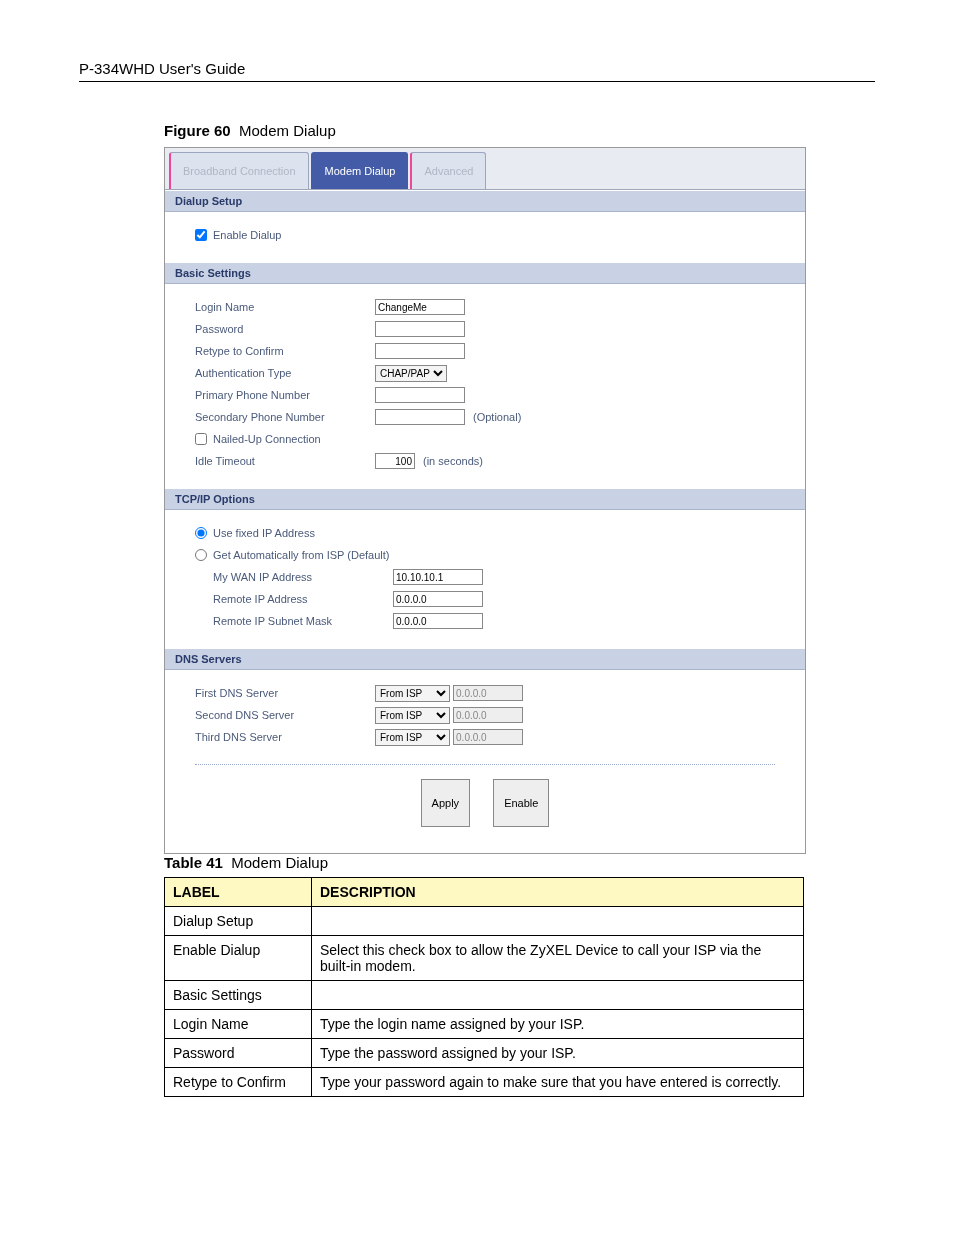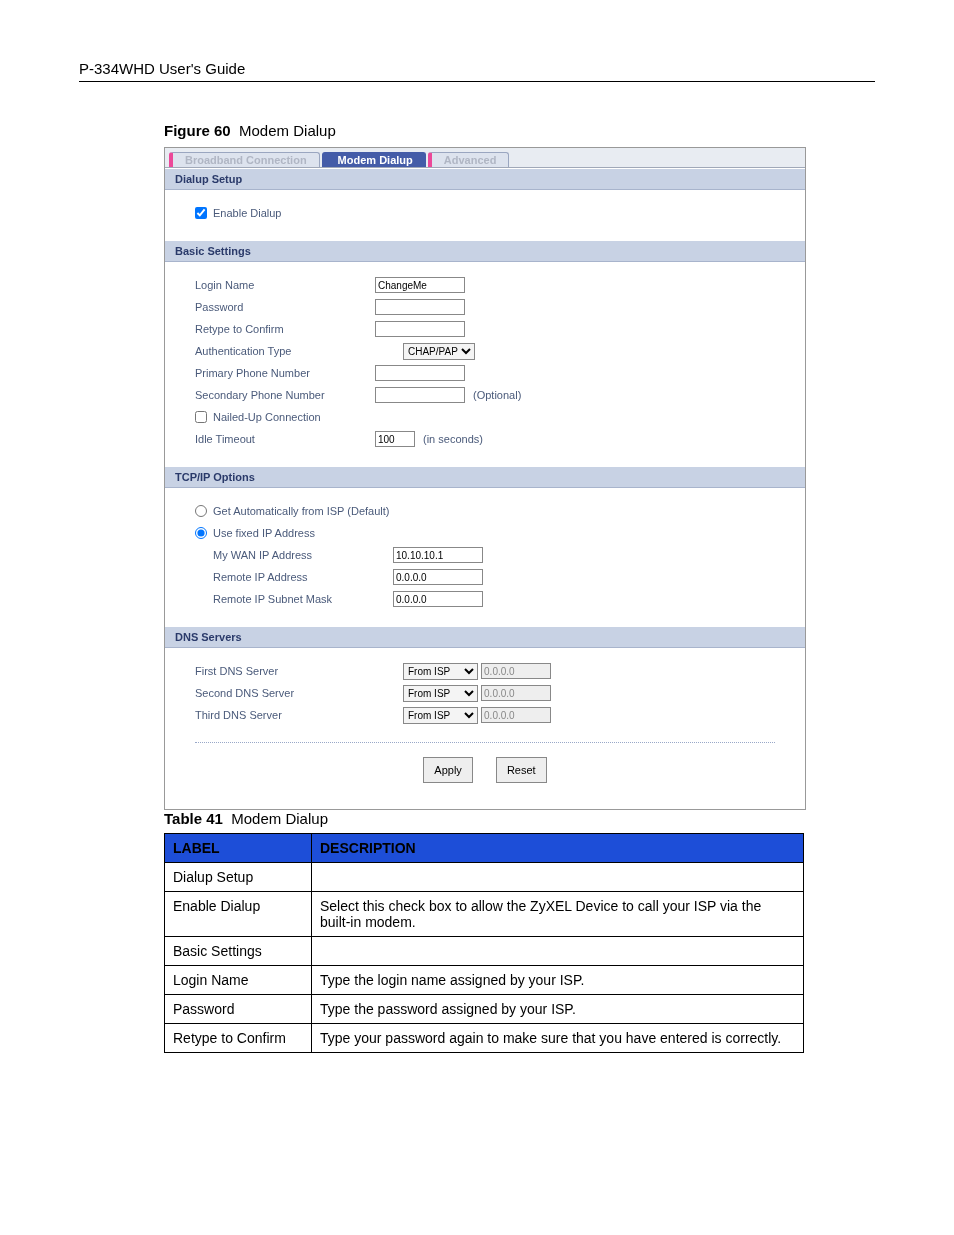--- a/index.html
+++ b/index.html
@@ -36,26 +36,26 @@
     color: #4a5a7a;
   }
   .tabs-row {
     display: flex;
     background: #e8ecf2;
     border-bottom: 1px solid #a0a8b8;
     padding: 4px 4px 0 4px;
     gap: 2px;
   }
   .tab {
-    padding: 1px 12px;
+    padding: 12px 12px;
     border-top: 1px solid #9aa6c0;
-    border-left: 4px solid #ec4899;
+    border-left: 2px solid #ec4899;
     border-right: 1px solid #9aa6c0;
     background: #dde3ee;
-    font-weight: bold;
+    font-weight: normal;
     color: #b0b6c4;
     border-radius: 3px 3px 0 0;
     font-size: 11px;
   }
   .tab.active {
     background: #445ca8;
     color: #fff;
     border-color: #445ca8;
   }
   .section-bar {
@@ -90,42 +90,41 @@
     font-size: 10px;
     padding: 0 2px;
     box-sizing: border-box;
     background: #fff;
   }
   .input-select {
     height: 17px;
     border: 1px solid #888;
     font-size: 10px;
     background: #f4f4f4;
-    margin-left: 28px;
   }
   .checkbox-sm, .radio-sm {
     width: 12px;
     height: 12px;
     margin: 0 6px 0 0;
     vertical-align: middle;
   }
   .hint {
     margin-left: 8px;
     font-size: 11px;
     color: #4a5a7a;
   }
   .btn-row {
     text-align: center;
     padding: 14px 0;
     border-top: 1px dotted #99a8c8;
     margin: 0 30px 12px 30px;
   }
   .btn {
     font-size: 11px;
-    padding: 6px 10px;
+    padding: 17px 10px;
     border: 1px solid #888;
     background: #eee;
     margin: 0 10px;
     cursor: pointer;
   }
   .readonly-gray { background: #eee; color: #888; }
   .body-text {
     margin: 22px 0 28px 85px;
     font-size: 16px;
     font-family: "Times New Roman", Times, serif;
@@ -140,21 +139,21 @@
     width: 640px;
     font-size: 14px;
   }
   .desc-table th, .desc-table td {
     border: 1px solid #000;
     padding: 6px 8px;
     text-align: left;
     vertical-align: top;
   }
   .desc-table th {
-    background: #1d4ed8;
+    background: #fef9c3;
     font-weight: bold;
   }
   .desc-table td.label-cell { width: 130px; }
 </style>
 </head>
 <body>
 
 <div class="page">
   <div class="header-line">P-334WHD User's Guide</div>
 
@@ -203,34 +202,34 @@
           <div class="label-col">Secondary Phone Number</div>
           <input class="input-text" style="">
           <span class="hint">(Optional)</span>
         </div>
       <div class="row">
           <input type="checkbox" class="checkbox-sm" style="">
           <span>Nailed-Up Connection</span>
         </div>
       <div class="row">
           <div class="label-col">Idle Timeout</div>
-          <input class="input-text" style="width: 40px;" value="100">
+          <input class="input-text" style="width: 40px; text-align: right;" value="100">
           <span class="hint">(in seconds)</span>
         </div>
     </div>
 
     <div class="section-bar">TCP/IP Options</div>
     <div class="section-body">
+      <div class="row">
+          <input type="radio" name="ipmode" class="radio-sm" checked="" style="">
+          <span>Use fixed IP Address</span>
+        </div>
       <div class="row">
           <input type="radio" name="ipmode" class="radio-sm" style="">
           <span>Get Automatically from ISP (Default)</span>
-        </div>
-      <div class="row">
-          <input type="radio" name="ipmode" class="radio-sm" checked="" style="">
-          <span>Use fixed IP Address</span>
         </div>
       <div class="row">
           <div class="label-col indent">My WAN IP Address</div>
           <input class="input-text" value="10.10.10.1" style="">
         </div>
       <div class="row">
           <div class="label-col indent">Remote IP Address</div>
           <input class="input-text" value="0.0.0.0" style="">
         </div>
       <div class="row">
@@ -241,21 +240,21 @@
 
     <div class="section-bar">DNS Servers</div>
     <div class="section-body">
       <div class="row"><div class="label-col">First DNS Server</div><select class="input-select" style="width:75px"><option>From ISP</option></select>&nbsp;<input class="input-text readonly-gray" style="width: 70px;" value="0.0.0.0"></div>
       <div class="row"><div class="label-col">Second DNS Server</div><select class="input-select" style="width:75px"><option>From ISP</option></select>&nbsp;<input class="input-text readonly-gray" style="width: 70px;" value="0.0.0.0"></div>
       <div class="row"><div class="label-col">Third DNS Server</div><select class="input-select" style="width:75px"><option>From ISP</option></select>&nbsp;<input class="input-text readonly-gray" style="width: 70px;" value="0.0.0.0"></div>
     </div>
 
     <div class="btn-row">
       <button class="btn">Apply</button>
-      <button class="btn">Reset</button>
+      <button class="btn">Enable</button>
     </div>
   </div>
 
 
   <div class="table-caption">
     <b>Table 41</b>&nbsp;&nbsp;<span>Modem Dialup</span>
   </div>
 
   <table class="desc-table">
     <thead>

